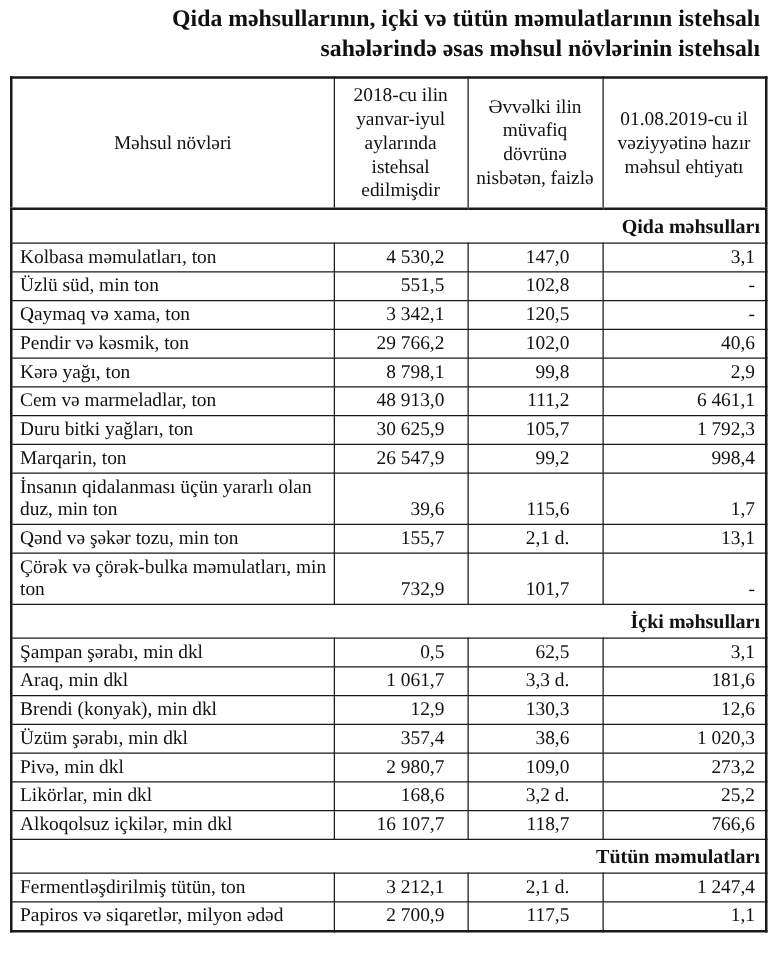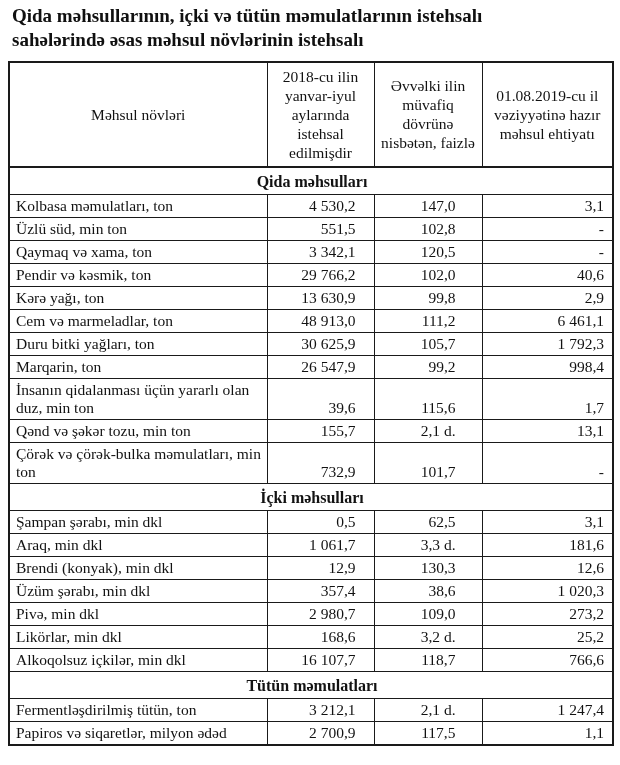--- a/index.html
+++ b/index.html
@@ -12,21 +12,21 @@
   .page {
     width: 620px;
     height: 765px;
     background: #ffffff;
     overflow: hidden;
     box-sizing: border-box;
   }
   .title {
     font-size: 19px;
     font-weight: bold;
-    text-align: left;
+    text-align: right;
     line-height: 1.25;
     margin: 4px 12px 9px 12px;
     color: #101010;
   }
   table.stats {
     border-collapse: collapse;
     table-layout: fixed;
     width: 604px;
     margin-left: 8px;
     border: 2px solid #1a1a1a;
@@ -42,21 +42,21 @@
     text-align: center;
     vertical-align: middle;
     line-height: 19px;
     padding: 4px 3px;
     border-bottom: 2px solid #1a1a1a;
   }
   
   tr.section-row td {
     font-weight: bold;
     font-size: 16px;
-    text-align: center;
+    text-align: right;
     padding: 5px 4px 3px 6px;
   }
   
   td.c-label {
     text-align: left;
     vertical-align: bottom;
     line-height: 18px;
     padding: 2px 4px 2px 6px;
   }
   td.c-num {
@@ -118,21 +118,21 @@
           <td class="c-num col-stock">-</td>
         </tr>
         <tr>
           <td class="c-label">Pendir və kəsmik, ton</td>
           <td class="c-num col-produced">29 766,2</td>
           <td class="c-num col-vsprev">102,0</td>
           <td class="c-num col-stock">40,6</td>
         </tr>
         <tr>
           <td class="c-label">Kərə yağı, ton</td>
-          <td class="c-num col-produced">13 630,9</td>
+          <td class="c-num col-produced">8 798,1</td>
           <td class="c-num col-vsprev">99,8</td>
           <td class="c-num col-stock">2,9</td>
         </tr>
         <tr>
           <td class="c-label">Cem və marmeladlar, ton</td>
           <td class="c-num col-produced">48 913,0</td>
           <td class="c-num col-vsprev">111,2</td>
           <td class="c-num col-stock">6 461,1</td>
         </tr>
         <tr>

